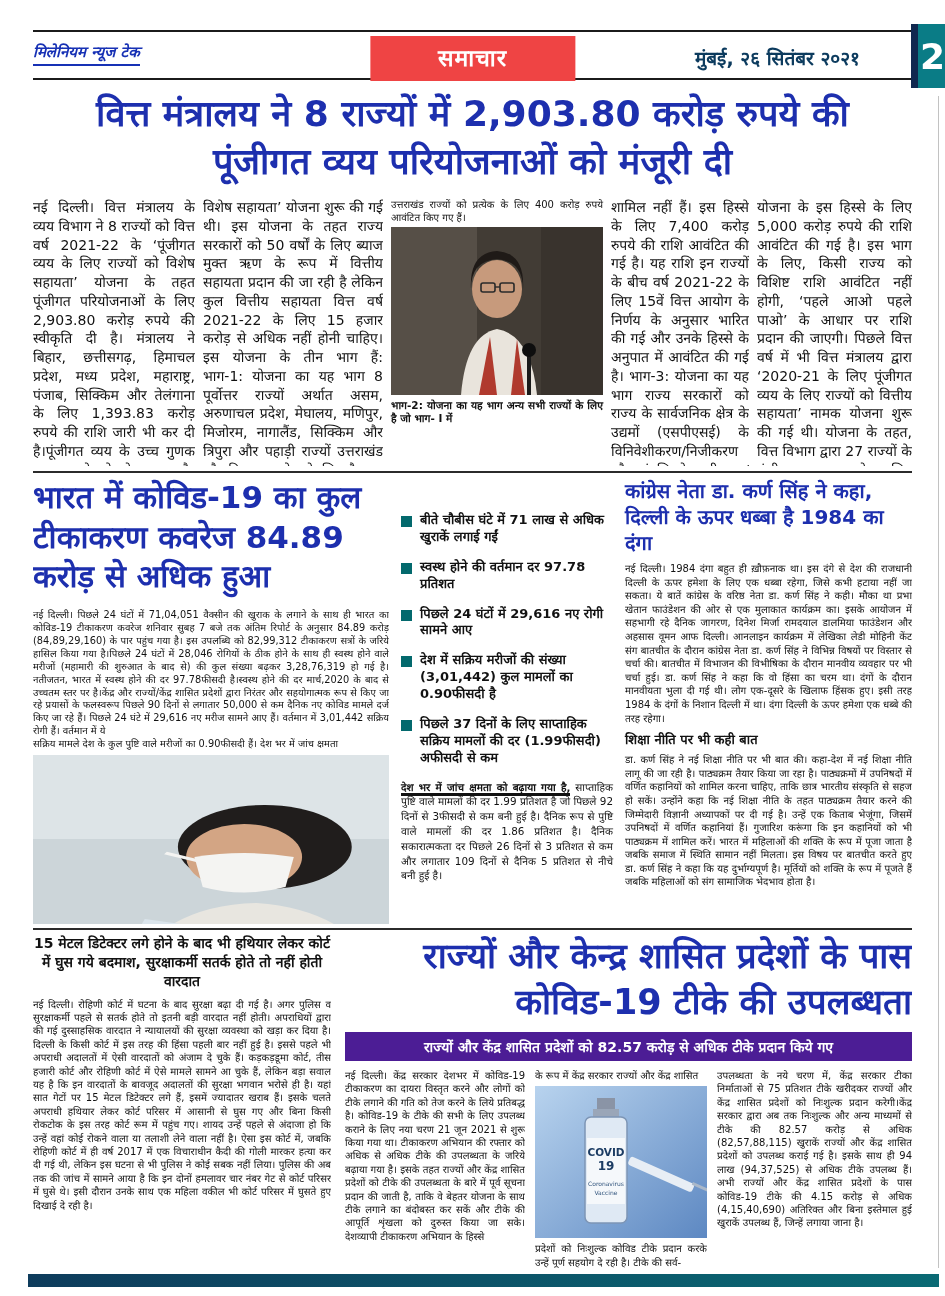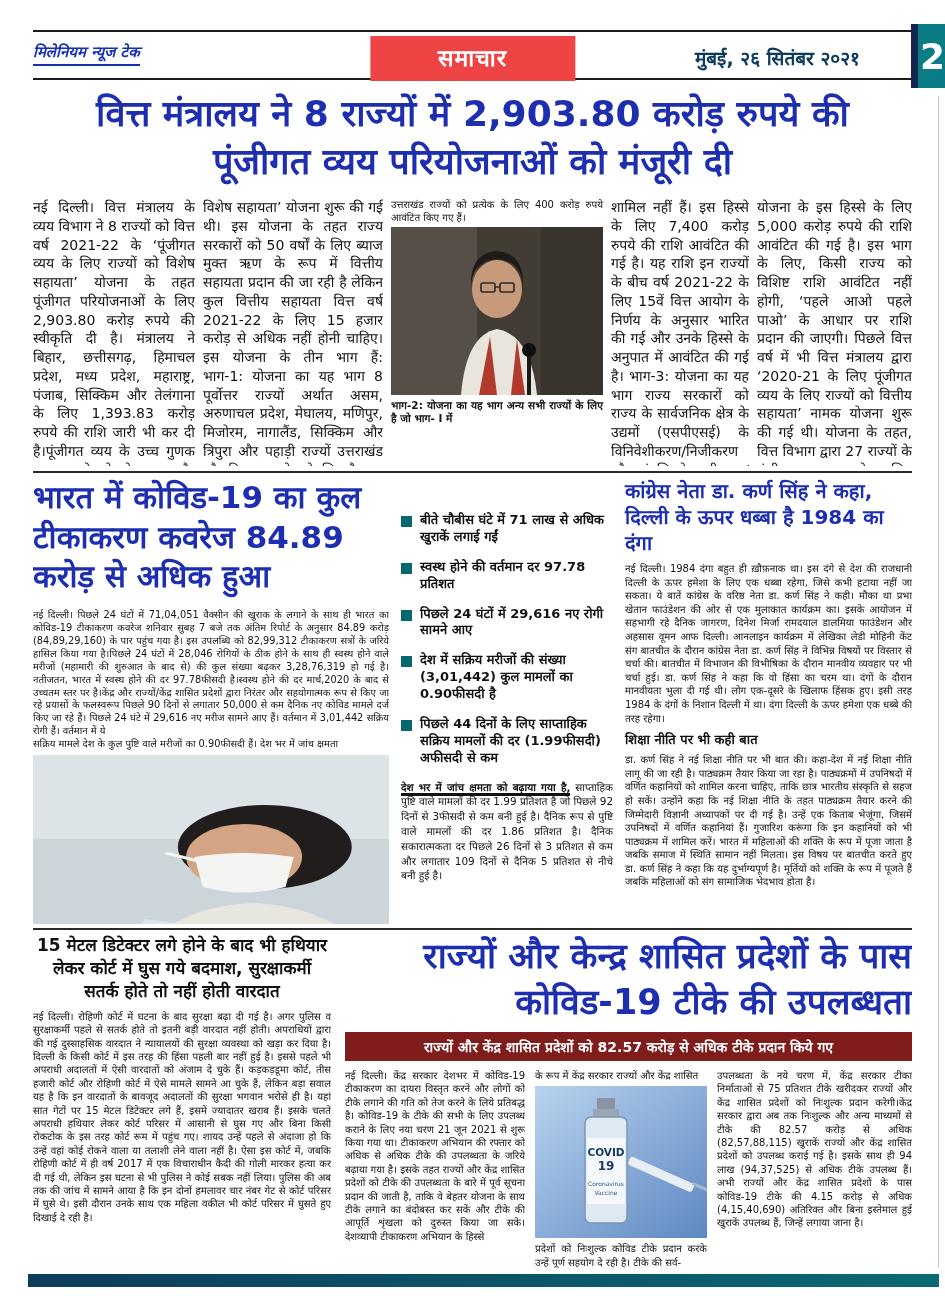--- a/index.html
+++ b/index.html
@@ -49,25 +49,25 @@
   .stats-para { font-size:10.4px; line-height:1.42; text-align:justify; margin-top:4px; }
   .stats-lead { font-weight:bold; border-bottom:3px solid #111; }
 
   .congress-headline { color:#1d2fae; font-size:20px; font-weight:800; line-height:1.3; margin-bottom:6px; }
   .congress-body { font-size:10px; line-height:1.36; text-align:justify; }
   .congress-subhead { text-align:left; font-weight:bold; font-size:13px; margin:5px 0; }
 
   
   .bottom-section { position:absolute; top:934px; left:33px; width:879px; height:334px;
                     display:grid; grid-template-columns:298px 1fr; gap:14px; overflow:hidden; }
-  .court-headline { font-size:17px; font-weight:800; line-height:1.35; text-align:center; }
+  .court-headline { font-size:14px; font-weight:800; line-height:1.35; text-align:center; }
   .court-body { font-size:10px; line-height:1.34; text-align:justify; margin-top:7px; overflow:hidden; }
 
   .vaxavail-headline { color:#1d2fae; font-size:35px; font-weight:800; text-align:right; line-height:1.3; }
-  .strap { background:#7f1d1d; color:#fff; font-weight:bold; font-size:14px; text-align:center;
+  .strap { background:#4c1d95; color:#fff; font-weight:bold; font-size:14px; text-align:center;
            padding:5px 4px; margin:7px 0 8px; }
   .vaxavail-body { display:grid; grid-template-columns:180px 172px 1fr; gap:10px; overflow:hidden; }
   .vaxavail-body .col { font-size:10px; line-height:1.34; text-align:justify; overflow:hidden; }
   .vial-figure { width:100%; height:152px; margin:4px 0; background:#7da4d4; }
   .vial-figure svg { display:block; width:100%; height:100%; }
 
   
   .footer-bar { position:absolute; left:28px; right:6px; bottom:9px; height:13px;
                 background:linear-gradient(90deg,#0e3c5c 0%, #0a6a74 100%); }
   .right-rule { position:absolute; right:6px; top:96px; bottom:28px; width:1px; background:#c2c2c2; }
@@ -164,21 +164,21 @@
       <div class="bullet-item">
         <span class="bullet-square"></span>
         <span>पिछले 24 घंटों में 29,616 नए रोगी सामने आए</span>
       </div>
       <div class="bullet-item">
         <span class="bullet-square"></span>
         <span>देश में सक्रिय मरीजों की संख्या (3,01,442) कुल मामलों का 0.90फीसदी है</span>
       </div>
       <div class="bullet-item">
         <span class="bullet-square"></span>
-        <span>पिछले 44 दिनों के लिए साप्ताहिक सक्रिय मामलों की दर (1.99फीसदी) अफीसदी से कम</span>
+        <span>पिछले 37 दिनों के लिए साप्ताहिक सक्रिय मामलों की दर (1.99फीसदी) अफीसदी से कम</span>
       </div>
       <p class="stats-para">
         <span class="stats-lead">देश भर में जांच क्षमता को बढ़ाया गया है,</span><span> साप्ताहिक पुष्टि वाले मामलों की दर 1.99 प्रतिशत है जो पिछले 92 दिनों से 3फीसदी से कम बनी हुई है। दैनिक रूप से पुष्टि वाले मामलों की दर 1.86 प्रतिशत है। दैनिक सकारात्मकता दर पिछले 26 दिनों से 3 प्रतिशत से कम और लगातार 109 दिनों से दैनिक 5 प्रतिशत से नीचे बनी हुई है।</span>
       </p>
     </div>
 
     <article>
       <h2 class="congress-headline">कांग्रेस नेता डा. कर्ण सिंह ने कहा, दिल्ली के ऊपर धब्बा है 1984 का दंगा</h2>
       <p class="congress-body">नई दिल्ली। 1984 दंगा बहुत ही ख़ौफ़नाक था। इस दंगे से देश की राजधानी दिल्ली के ऊपर हमेशा के लिए एक धब्बा रहेगा, जिसे कभी हटाया नहीं जा सकता। ये बातें कांग्रेस के वरिष्ठ नेता डा. कर्ण सिंह ने कही। मौका था प्रभा खेतान फाउंडेशन की ओर से एक मुलाकात कार्यक्रम का। इसके आयोजन में सहभागी रहे दैनिक जागरण, दिनेश मिर्जा रामदयाल डालमिया फाउंडेशन और अहसास वूमन आफ दिल्ली। आनलाइन कार्यक्रम में लेखिका लेडी मोहिनी केंट संग बातचीत के दौरान कांग्रेस नेता डा. कर्ण सिंह ने विभिन्न विषयों पर विस्तार से चर्चा की। बातचीत में विभाजन की विभीषिका के दौरान मानवीय व्यवहार पर भी चर्चा हुई। डा. कर्ण सिंह ने कहा कि वो हिंसा का चरम था। दंगों के दौरान मानवीयता भुला दी गई थी। लोग एक-दूसरे के खिलाफ हिंसक हुए। इसी तरह 1984 के दंगों के निशान दिल्ली में था। दंगा दिल्ली के ऊपर हमेशा एक धब्बे की तरह रहेगा।</p>
       <h3 class="congress-subhead">शिक्षा नीति पर भी कही बात</h3>

